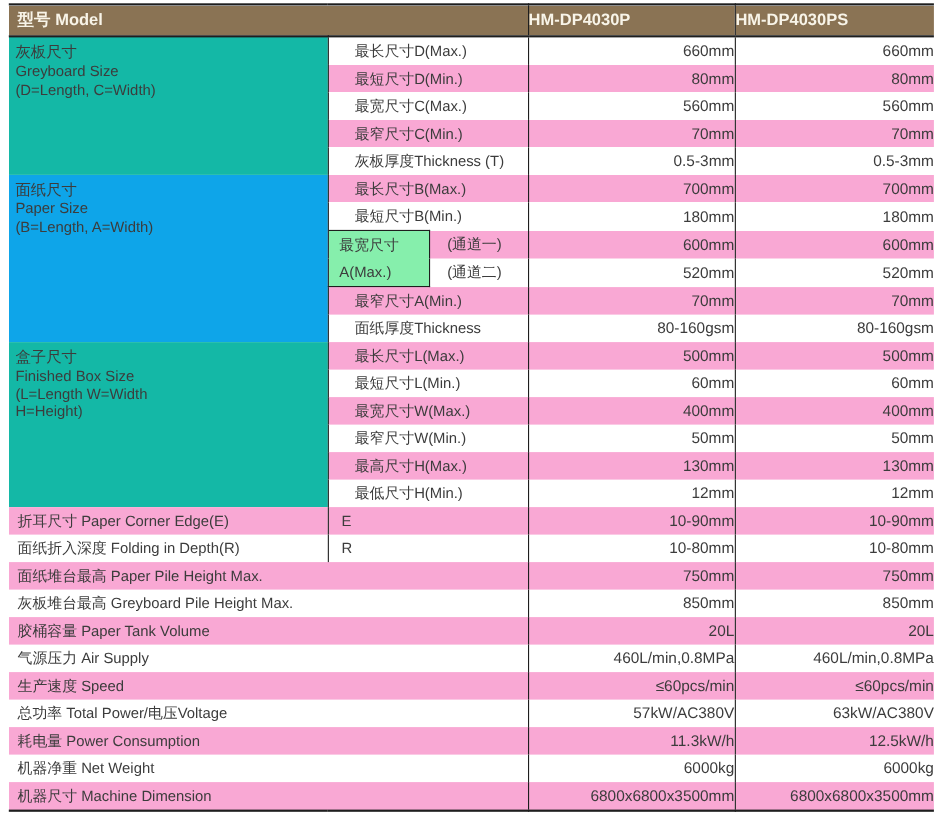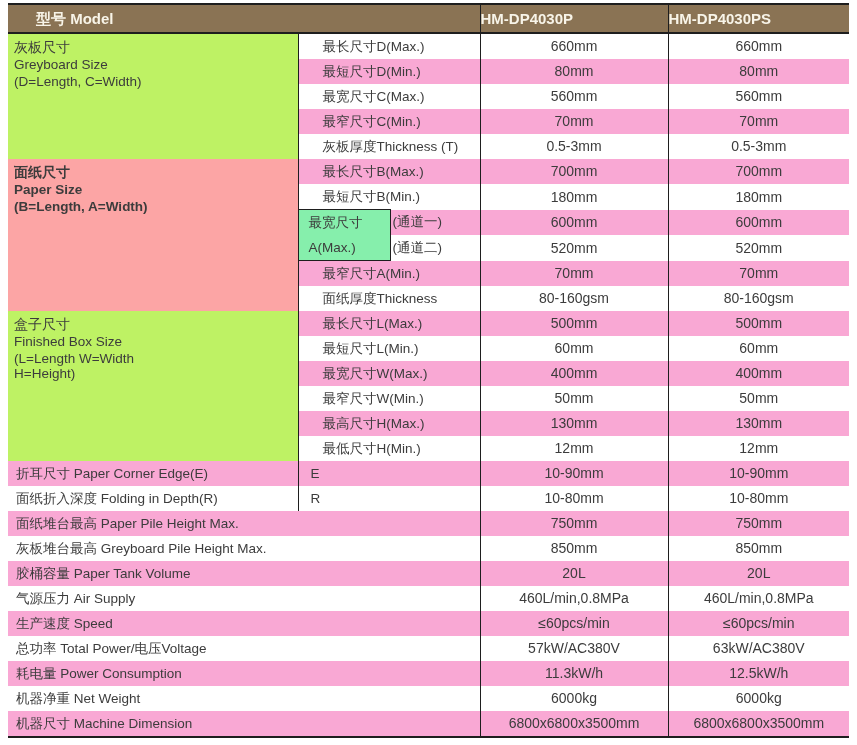--- a/index.html
+++ b/index.html
@@ -11,38 +11,38 @@
   table.spec{
     border-collapse:collapse;table-layout:fixed;width:841px;
     border-top:2px solid #1e1e1e;border-bottom:2px solid #1e1e1e;
   }
   col.c1{width:290px}col.c2a{width:92px}col.c2b{width:90px}col.c3{width:188px}col.c4{width:181px}
   td{font-size:13.5px;line-height:1.15;vertical-align:middle;padding:0;height:25px;overflow:hidden;}
   tr.hdr td{
     background:#8a7354;color:#f8f4e8;font-weight:bold;font-size:15px;height:27px;
     border-bottom:2px solid #1e1e1e;
   }
-  td.model-label{padding-left:28px;text-align:left;}
+  td.model-label{padding-left:8px;text-align:left;}
   td.model-col{}
   .tan{background:#f9a8d4;}
   .white{background:#ffffff;}
   td.vl{border-left:1.5px solid #1e1e1e;}
-  td.cat{vertical-align:top;padding:5px 6px 0 6px;background:#bef264;}
-  td.cat.tan{background:#fca5a5;font-weight:bold;}
+  td.cat{vertical-align:top;padding:5px 6px 0 6px;background:#14b8a6;}
+  td.cat.tan{background:#0ea5e9;}
   .cat .zh{font-size:14px;margin-bottom:2px;}
   .cat .en{font-size:13.5px;margin-bottom:1px;}
   .cat .note{font-size:13.5px;width:180px;}
   td.lbl{padding-left:24px;text-align:left;}
-  td.val{text-align:center;font-size:14px;}
+  td.val{text-align:right;font-size:14px;}
   td.fulllbl{padding-left:8px;text-align:left;}
   td.boxcell{
     border:1.5px solid #1e1e1e;background:#86efac;vertical-align:middle;padding-left:10px;
   }
   .boxcell .bline{height:25px;display:flex;align-items:center;font-size:13.5px;}
-  td.chan{padding-left:2px;text-align:left;}
+  td.chan{padding-left:16px;text-align:left;}
   td.code{padding-left:12px;text-align:left;}
 </style>
 </head>
 <body>
 
 <div class="page">
 <table class="spec">
 <colgroup>
         <col class="c1">
         <col class="c2a">

